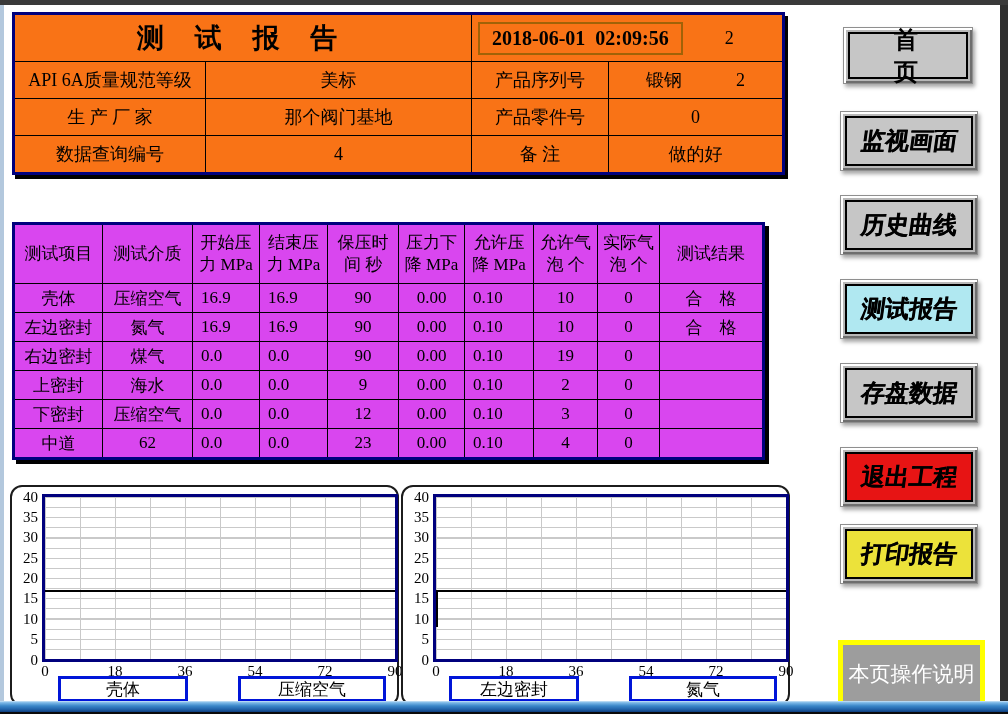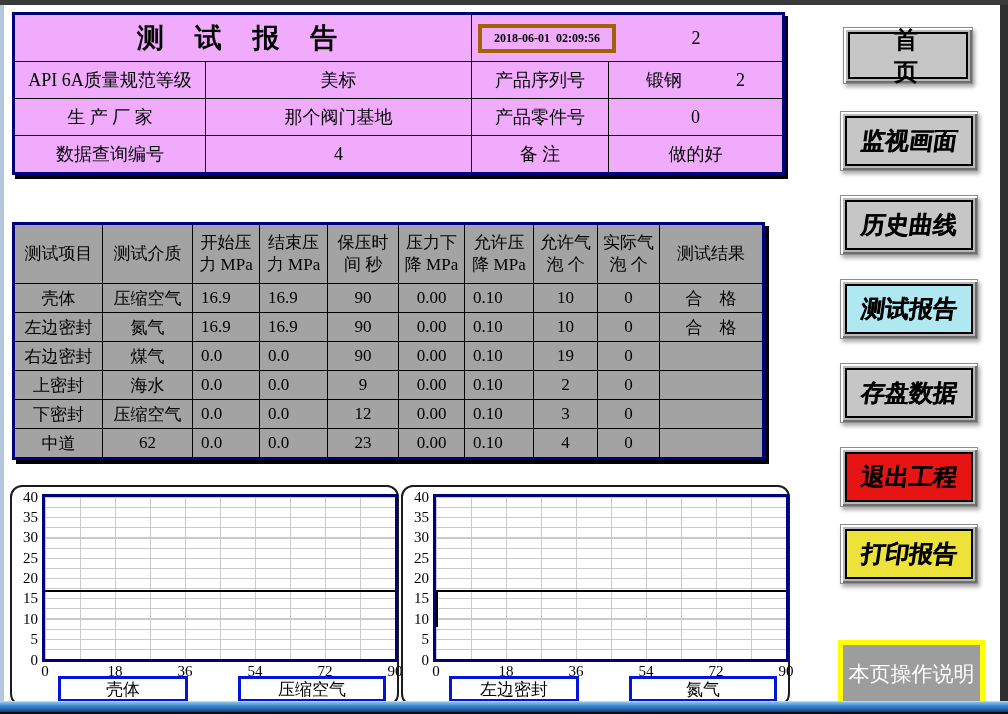--- a/index.html
+++ b/index.html
@@ -14,36 +14,36 @@
   .left-strip{position:absolute;left:0;top:5px;width:4px;height:696px;background:#b3c8dd;z-index:5;}
   .right-strip{position:absolute;left:1000px;top:5px;width:8px;height:696px;background:#2f2f2f;z-index:5;}
   .taskbar{position:absolute;left:0;top:701px;width:1008px;height:13px;z-index:20;
     background:linear-gradient(to bottom,#cfe6f7 0%,#7db9e8 15%,#3a86c8 45%,#2264aa 75%,#0d3d7c 100%);
     border-bottom:2px solid #0a0a0a;box-sizing:border-box;}
 
   
   table{border-collapse:collapse;table-layout:fixed;}
   .info-table{
     position:absolute;left:12px;top:12px;width:770px;
-    border:3px solid #00007d;background:#f0abfc;
+    border:3px solid #00007d;background:#f97316;
     box-shadow:3px 4px 0 #000;
   }
   .info-table td{border:1px solid #000;overflow:hidden;}
   .title-row td{height:44px;}
   .info-row td{height:34px;font-size:18px;text-align:center;}
   .title-cell{text-align:center;font-size:27px;font-weight:bold;letter-spacing:12px;}
   .date-cell{padding:0 6px;}
   .date-wrap{display:flex;align-items:center;}
-  .date-box{border:4px solid #a16207;padding:3px 12px;font-size:12px;font-weight:bold;white-space:pre;}
+  .date-box{border:2px solid #a16207;padding:3px 12px;font-size:20px;font-weight:bold;white-space:pre;}
   .copy-num{flex:1;text-align:center;font-size:18px;}
 
   
   .test-table{
     position:absolute;left:12px;top:222px;width:696px;
-    border:3px solid #00007d;background:#a3a3a3;
+    border:3px solid #00007d;background:#d946ef;
     box-shadow:4px 4px 0 #000;
   }
   .test-table td,.test-table th{border:1px solid #000;overflow:hidden;font-weight:normal;}
   .test-table th{height:56px;font-size:17px;text-align:center;vertical-align:middle;white-space:pre-line;line-height:1.3;}
   .test-table td{height:26px;font-size:17px;text-align:center;}
   .test-table td:nth-child(3),.test-table td:nth-child(4),.test-table td:nth-child(7){text-align:left;padding-left:8px;}
 
   
   .chart-panel{
     position:absolute;width:385px;height:217px;background:#fff;

